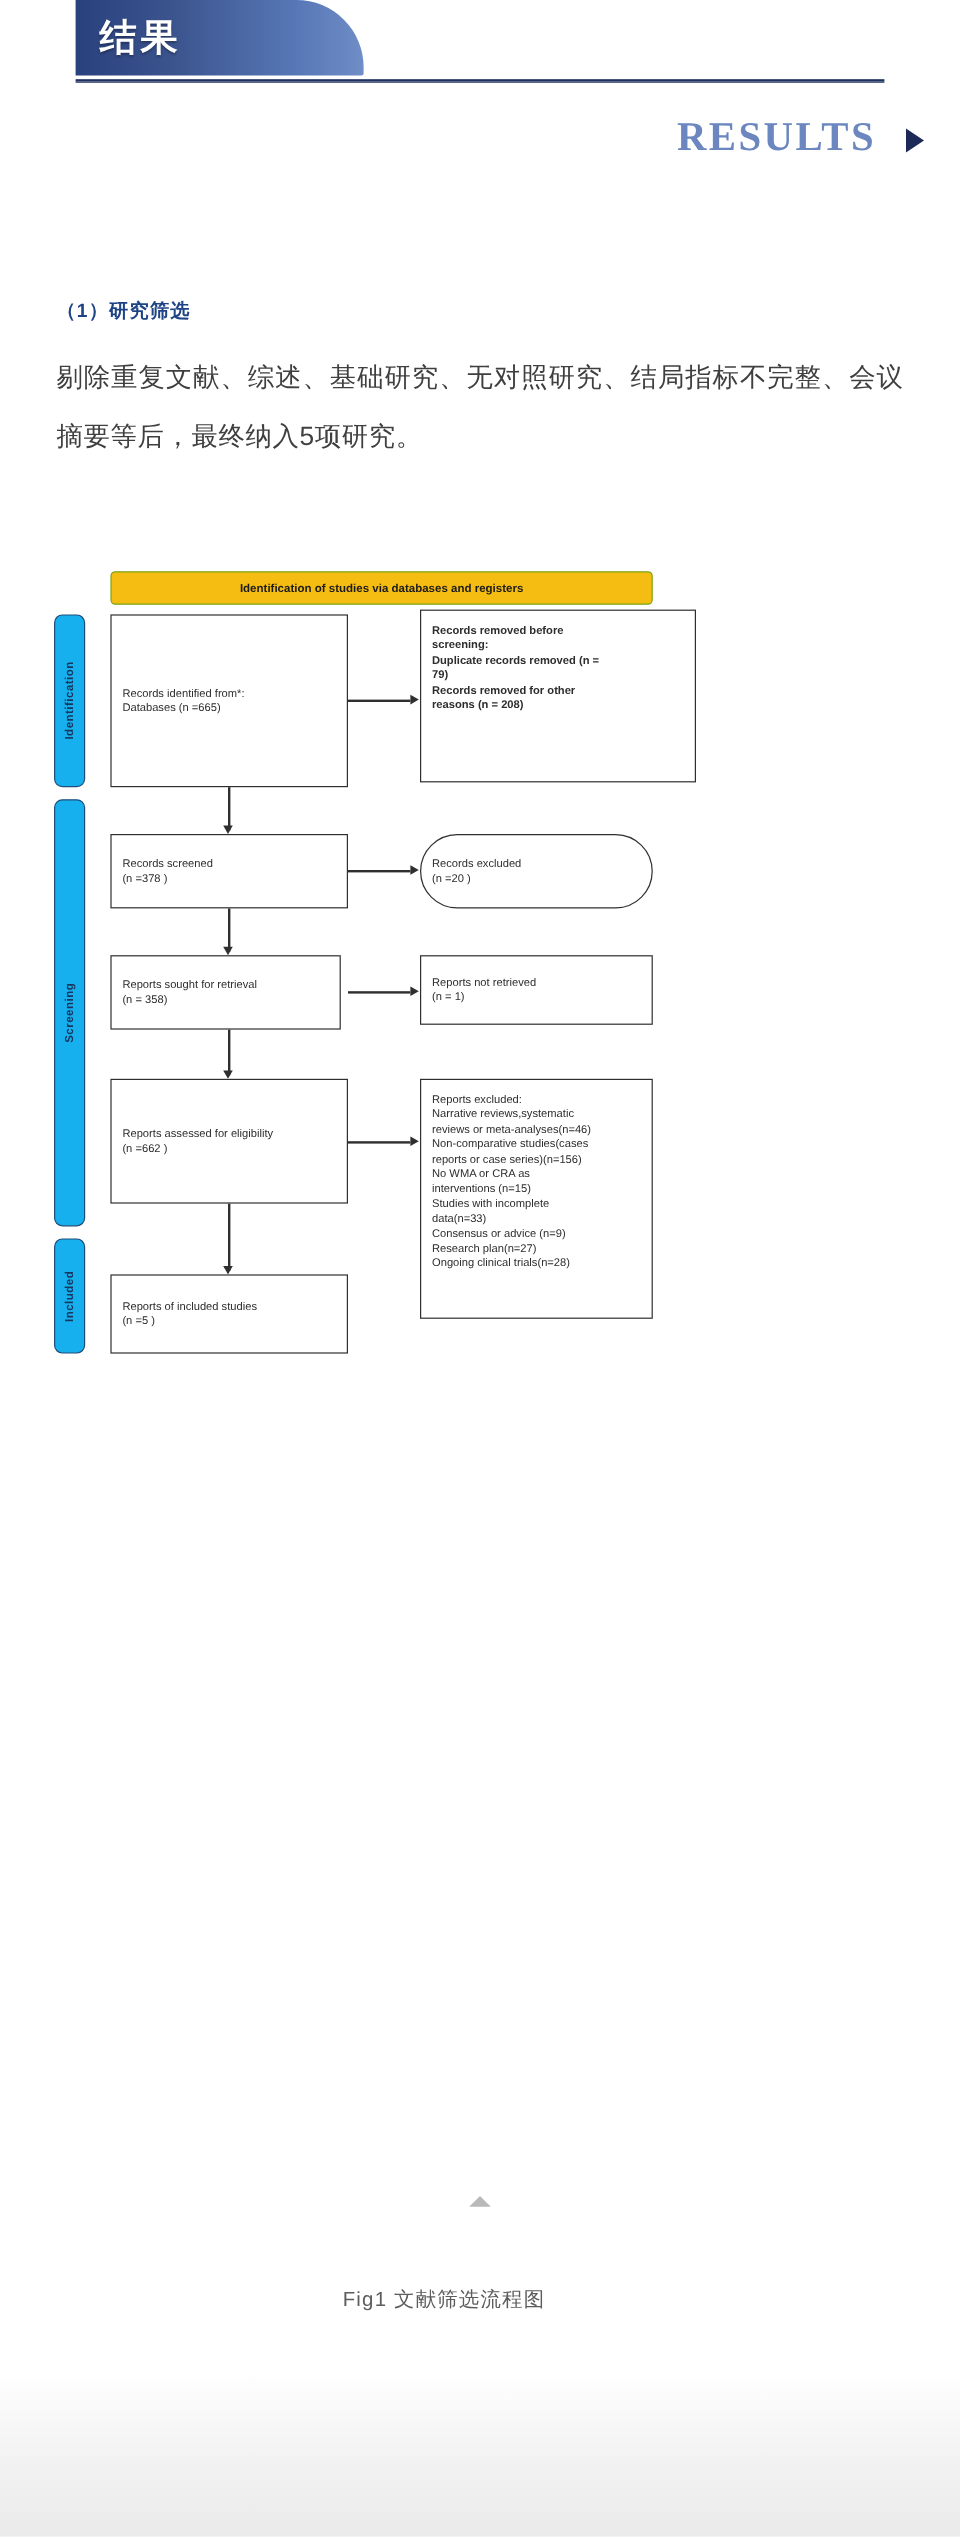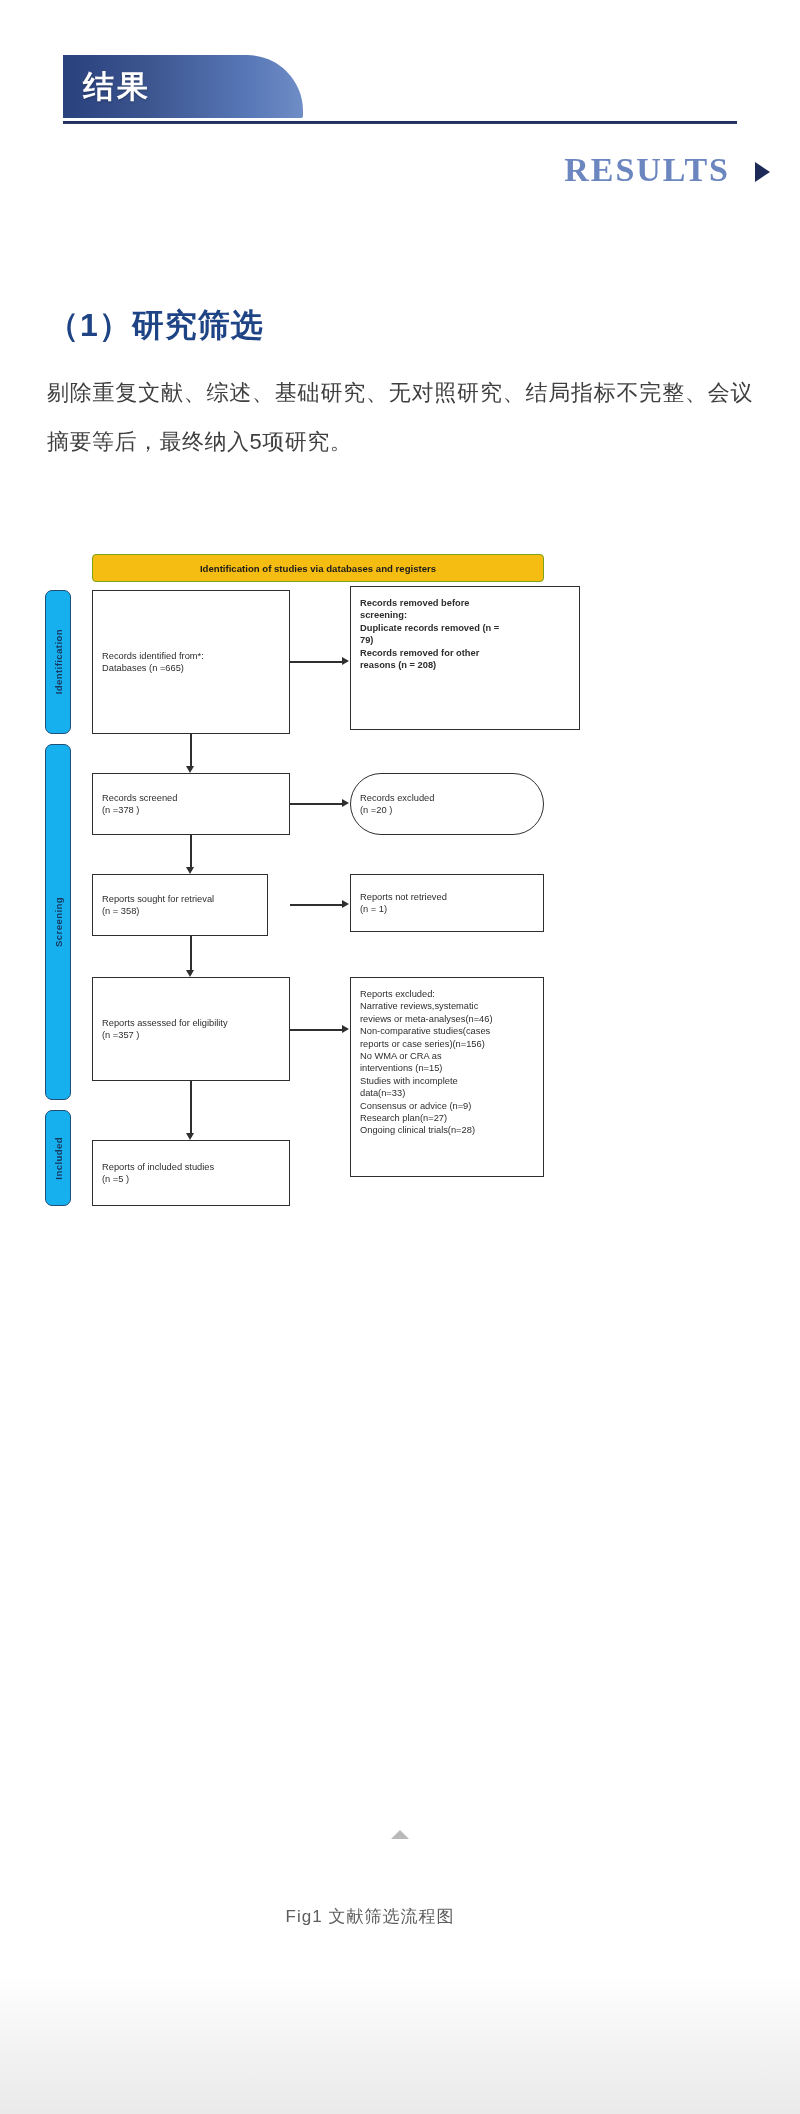--- a/index.html
+++ b/index.html
@@ -15,21 +15,20 @@
     width:800px;
     min-height:2114px;
     background:#ffffff;
     overflow:hidden;
   }
 
   
   .banner-wrap{
     position:relative;
     margin:0;
-    padding-top:55px;
   }
   .banner{
     position:relative;
     margin-left:63px;
     width:240px;
     height:63px;
     background:linear-gradient(to right,#29417d 0%,#3c558f 35%,#5878b7 78%,#6f8dc6 100%);
     border-top-right-radius:56px;
     border-bottom-right-radius:2px;
     display:flex;
@@ -75,21 +74,21 @@
     border-bottom:10px solid transparent;
     margin-left:25px;
     margin-top:3px;
   }
 
   
   .sec-heading{
     margin:115px 0 0 47px;
     color:#1f4486;
     font-weight:bold;
-    font-size:32px;
+    font-size:16px;
     letter-spacing:1px;
   }
   .body-par{
     margin:20px 47px 0 47px;
     font-size:22px;
     line-height:49px;
     color:#3f3f3f;
     letter-spacing:.5px;
     text-align:justify;
   }
@@ -277,37 +276,37 @@
       <div class="pbox" style="left:308px;top:219px;width:194px;height:62px;border-radius:31px;">
         <span class="inner">Records excluded
 (n =20 )</span>
       </div>
       <div class="conn" style="left:248px;top:249px;width:52px;height:1.6px;"></div>
       <div class="arrow-right" style="left:300px;top:245px;"></div>
 
       <div class="conn" style="left:148px;top:281px;width:1.6px;height:36px;"></div>
       <div class="arrow-down" style="left:144px;top:313px;"></div>
 
-      <div class="pbox" style="left:50px;top:320px;width:176px;height:62px;">
+      <div class="pbox" style="left:50px;top:320px;width:192px;height:62px;">
         <span class="inner">Reports sought for retrieval
 (n = 358)</span>
       </div>
       <div class="pbox" style="left:308px;top:320px;width:194px;height:58px;">
         <span class="inner">Reports not retrieved
 (n = 1)</span>
       </div>
       <div class="conn" style="left:248px;top:350px;width:52px;height:1.6px;"></div>
       <div class="arrow-right" style="left:300px;top:346px;"></div>
 
       <div class="conn" style="left:148px;top:382px;width:1.6px;height:38px;"></div>
       <div class="arrow-down" style="left:144px;top:416px;"></div>
 
       <div class="pbox" style="left:50px;top:423px;width:198px;height:104px;">
         <span class="inner">Reports assessed for eligibility
-(n =357 )</span>
+(n =662 )</span>
       </div>
       <div class="pbox topalign" style="left:308px;top:423px;width:194px;height:200px;">
         <span class="inner">Reports excluded:
    Narrative reviews,systematic
    reviews or meta-analyses(n=46)
    Non-comparative studies(cases
    reports or case series)(n=156)
    No WMA or CRA as
    interventions (n=15)
    Studies with incomplete

